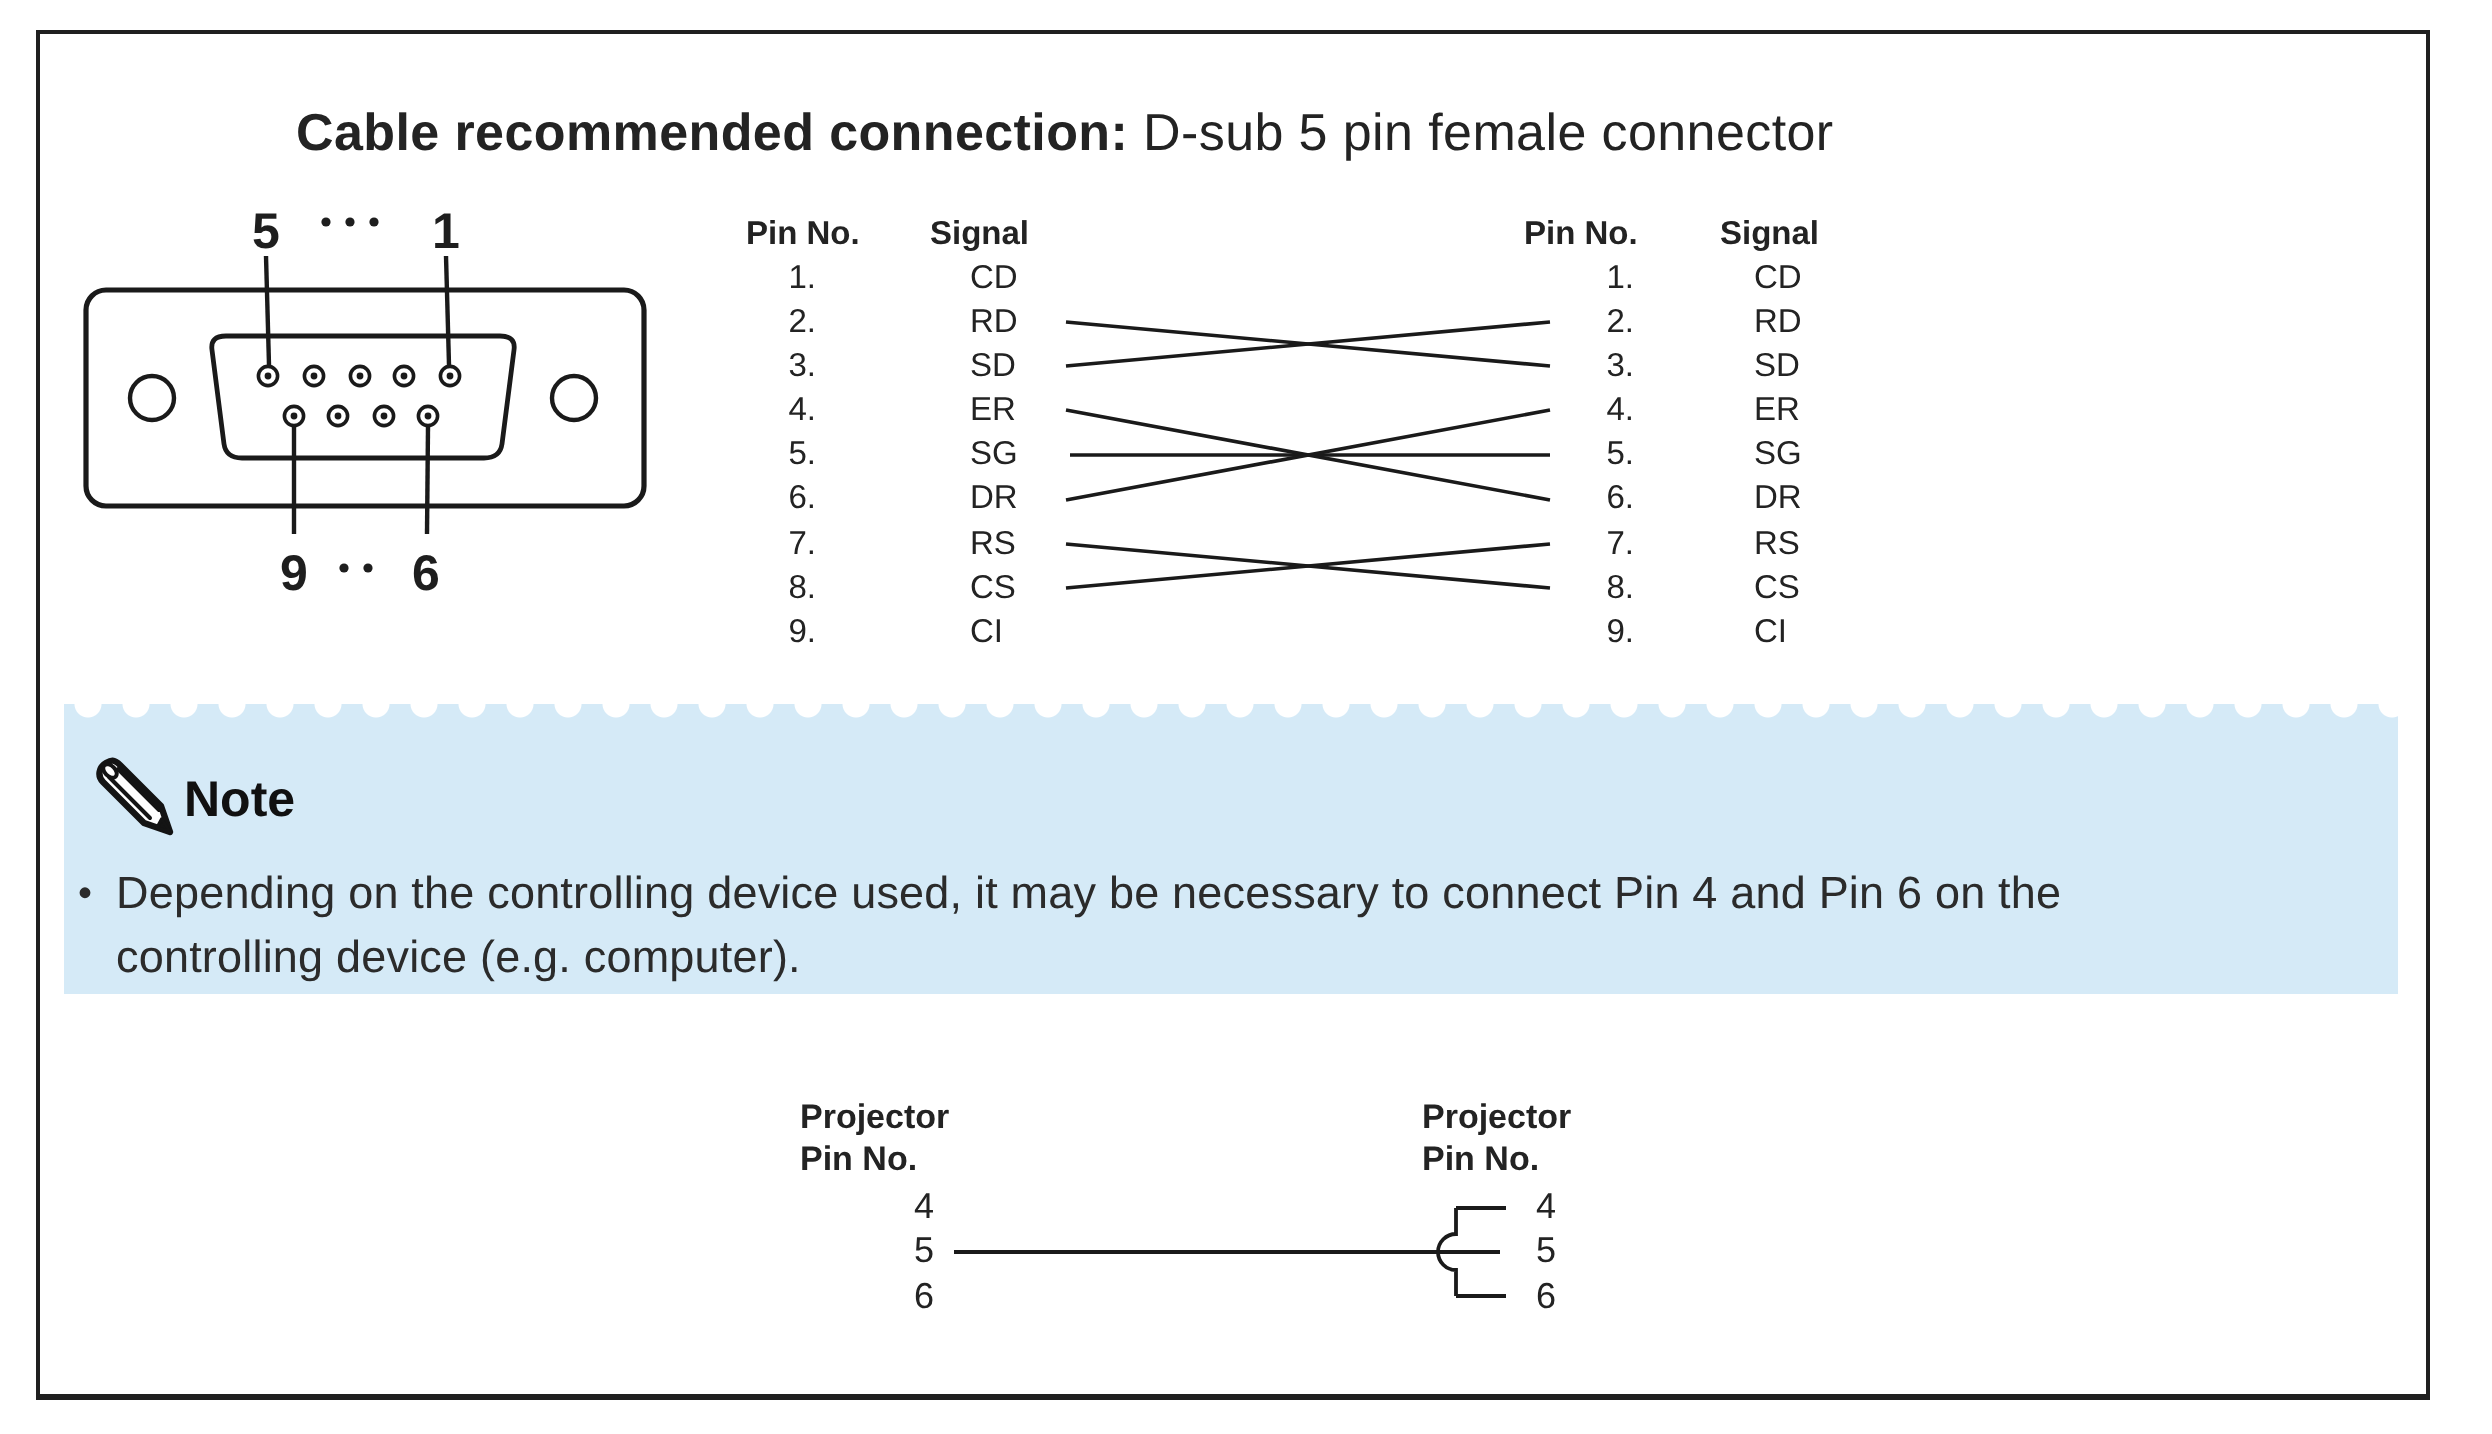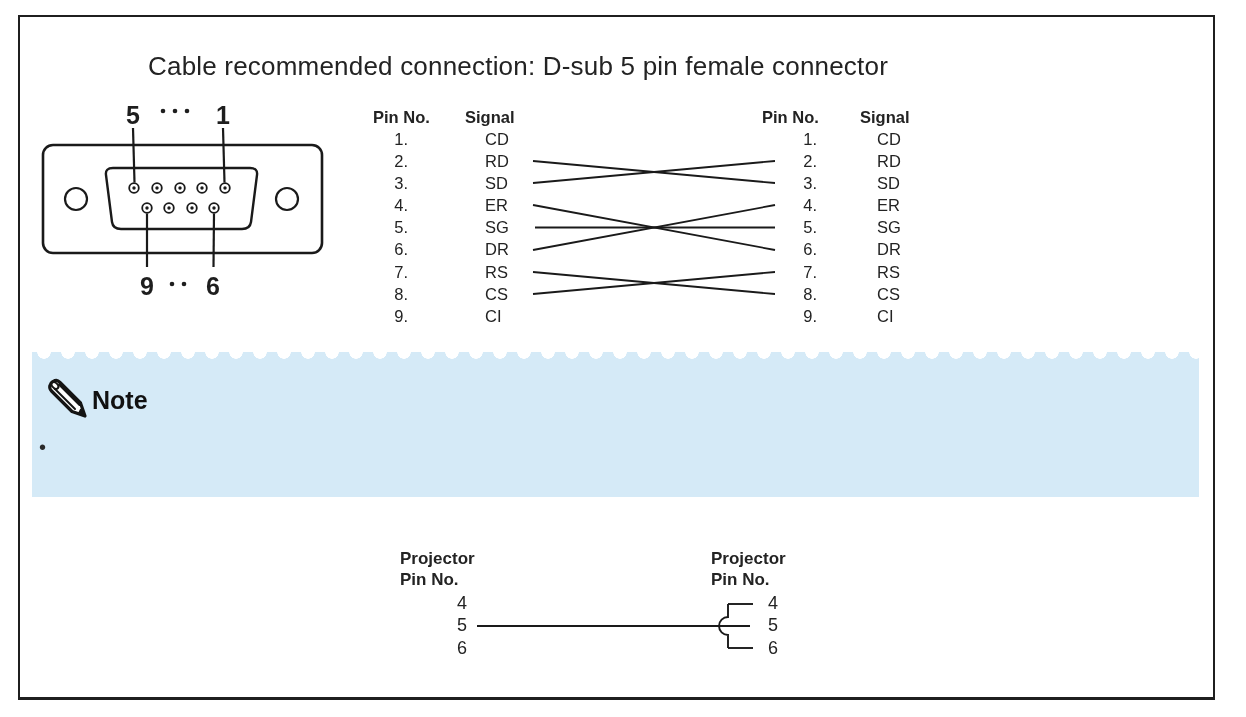--- a/index.html
+++ b/index.html
@@ -17,21 +17,21 @@
     border:2px solid #1f1f1f;
     border-bottom-width:3px;
     background:#fff;
   }
   
   .title {
     position:absolute; left:148px; top:51px;
     font-size:26px; line-height:30px; letter-spacing:0.2px;
     white-space:nowrap;
   }
-  .title .b { font-weight:normal; }
+  .title .b { font-weight:bold; }
   
   svg.connector { position:absolute; left:35px; top:95px; }
   svg.connector text { font-family:"Liberation Sans","DejaVu Sans",sans-serif; font-weight:bold; font-size:25px; fill:#1e1e1e; }
   
   .pin-table { position:absolute; top:100px; width:210px; font-size:16.5px; }
   .pin-table .hdr { position:absolute; top:8px; font-weight:bold; white-space:nowrap; }
   .pin-table .rows { position:absolute; top:28px; left:0; right:0; }
   .pin-table .row { display:flex; height:22.1px; line-height:22.1px; }
   .pin-table .num { text-align:right; }
   .pt-left  { left:365px; }
@@ -275,21 +275,22 @@
       <path d="M10.5 13.5 L31 34" stroke-width="2"></path>
       <path d="M15 9.5 L35.5 30" stroke-width="2"></path>
       <ellipse cx="11" cy="10.5" rx="2.6" ry="4" transform="rotate(-45 11 10.5)" stroke-width="2"></ellipse>
       <path d="M36.8 34.5 L41 41 L34.5 38.8 Z" fill="#141414" stroke-width="1.6"></path>
     </g>
   </svg>
   <div class="heading">Note</div>
   <div class="body">
     <span class="bullet">•</span>
     <span class="text">
-      <br>
+      <span>Depending on the controlling device used, it may be necessary to connect Pin 4 and Pin 6 on the</span><br>
+      <span>controlling device (e.g. computer).</span>
     </span>
   </div>
 </div>
 
 <div class="bd-hdr proj">Projector
 Pin No.</div>
 <div class="bd-hdr comp">Projector
 Pin No.</div>
 
 <div class="bd-pins proj">

